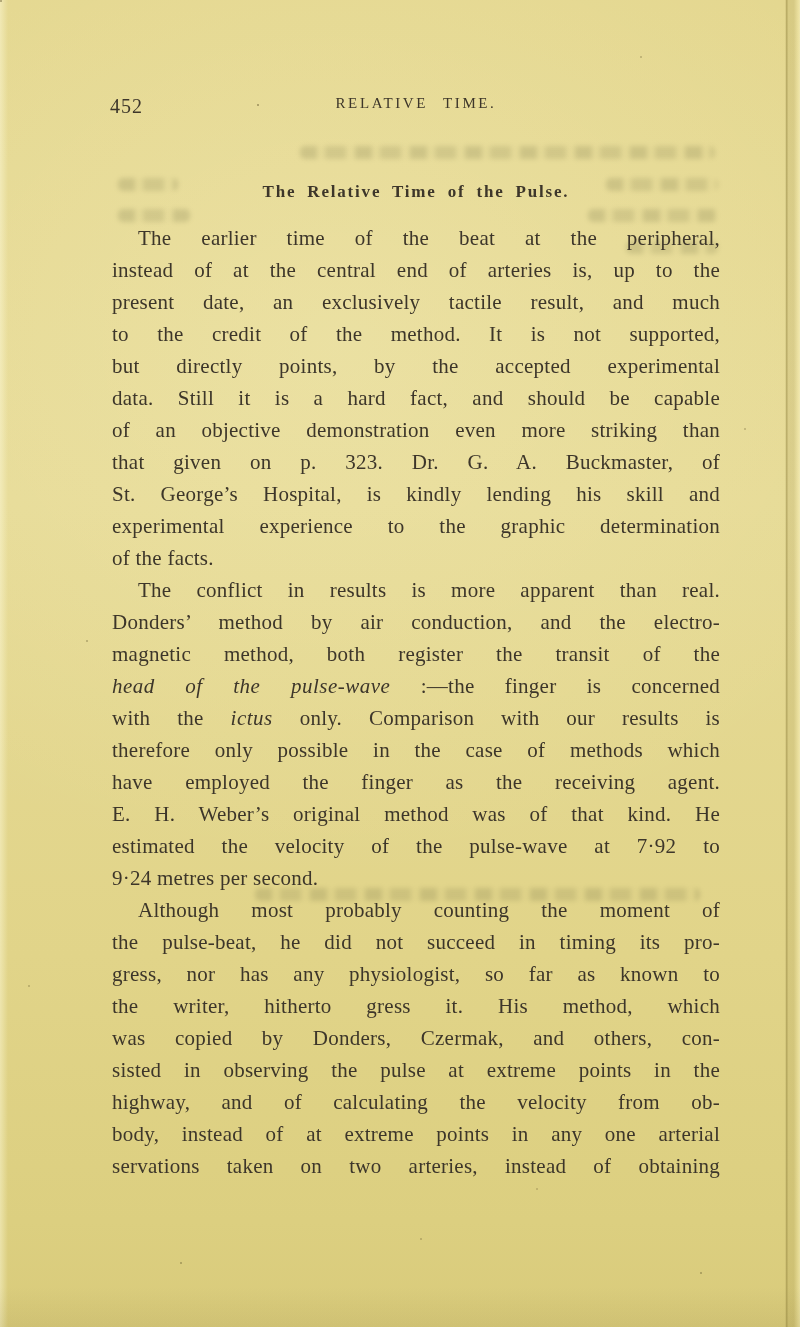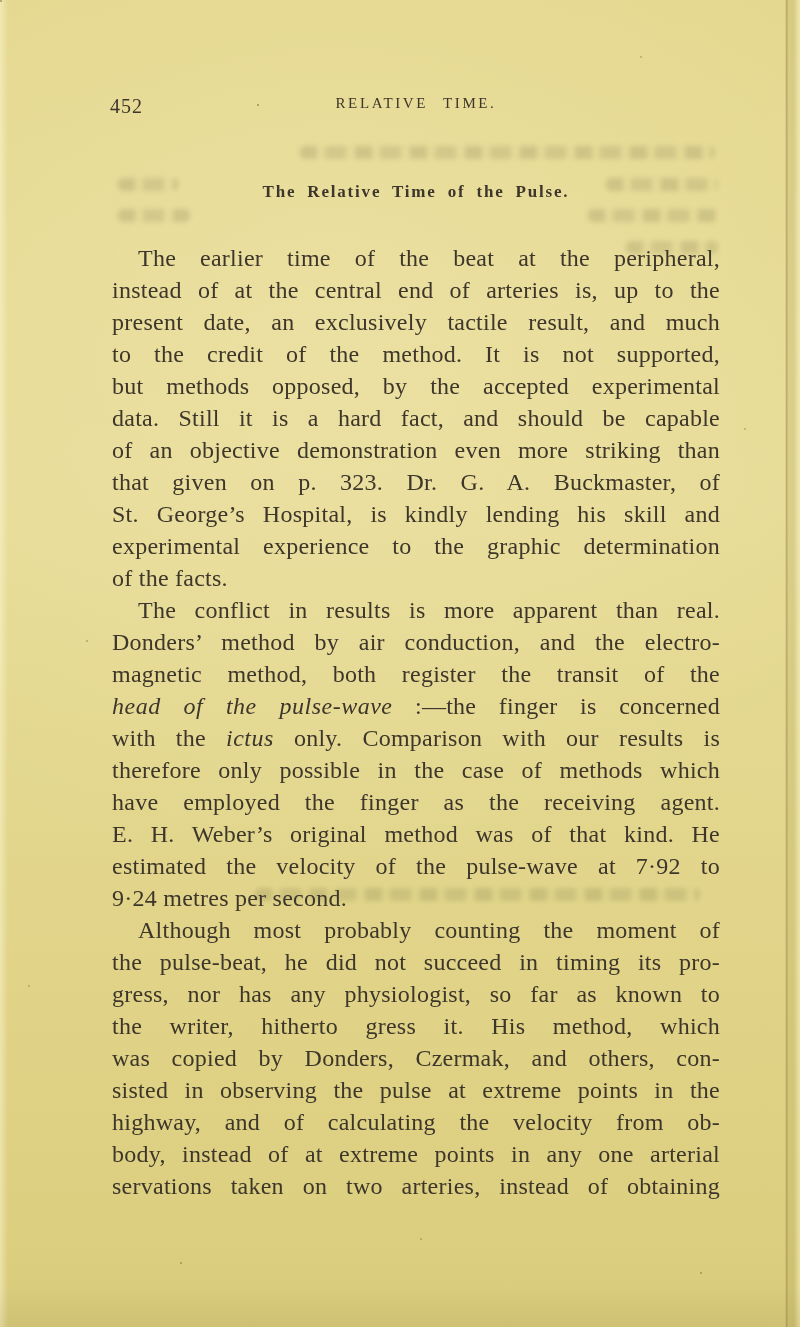--- a/index.html
+++ b/index.html
@@ -70,22 +70,22 @@
     display:block;text-align:center;
     font-size:15px;letter-spacing:2.6px;word-spacing:9px;
   }
   .section-heading{
     position:absolute;top:182px;left:0;width:100%;margin:0;
     text-align:center;
     font-size:17px;font-weight:bold;
     letter-spacing:1.8px;word-spacing:5px;
   }
   .bodytext{
-    position:absolute;top:242px;left:0;width:608px;
-    font-size:24px;line-height:32px;letter-spacing:0.25px;
+    position:absolute;top:222px;left:0;width:608px;
+    font-size:21px;line-height:32px;letter-spacing:0.25px;
   }
   .line{
     text-align:justify;
     text-align-last:justify;
     height:32px;white-space:normal;
   }
   .line.indent{padding-left:26px;}
   .line.short{text-align-last:left;}
   .line i{letter-spacing:0.5px;}
 </style>
@@ -116,21 +116,21 @@
     </header>
 
     <h2 class="section-heading">The Relative Time of the Pulse.</h2>
 
     <div class="bodytext">
 
       <div class="line indent">The earlier time of the beat at the peripheral,</div>
       <div class="line">instead of at the central end of arteries is, up to the</div>
       <div class="line">present date, an exclusively tactile result, and much</div>
       <div class="line">to the credit of the method.  It is not supported,</div>
-      <div class="line">but methods opposed, by the accepted experimental</div>
+      <div class="line">but directly points, by the accepted experimental</div>
       <div class="line">data.  Still it is a hard fact, and should be capable</div>
       <div class="line">of an objective demonstration even more striking than</div>
       <div class="line">that given on p. 323.  Dr. G. A. Buckmaster, of</div>
       <div class="line">St. George’s Hospital, is kindly lending his skill and</div>
       <div class="line">experimental experience to the graphic determination</div>
       <div class="line short">of the facts.</div>
 
       <div class="line indent">The conflict in results is more apparent than real.</div>
       <div class="line">Donders’ method by air conduction, and the electro-</div>
       <div class="line">magnetic method, both register the transit of the</div>

